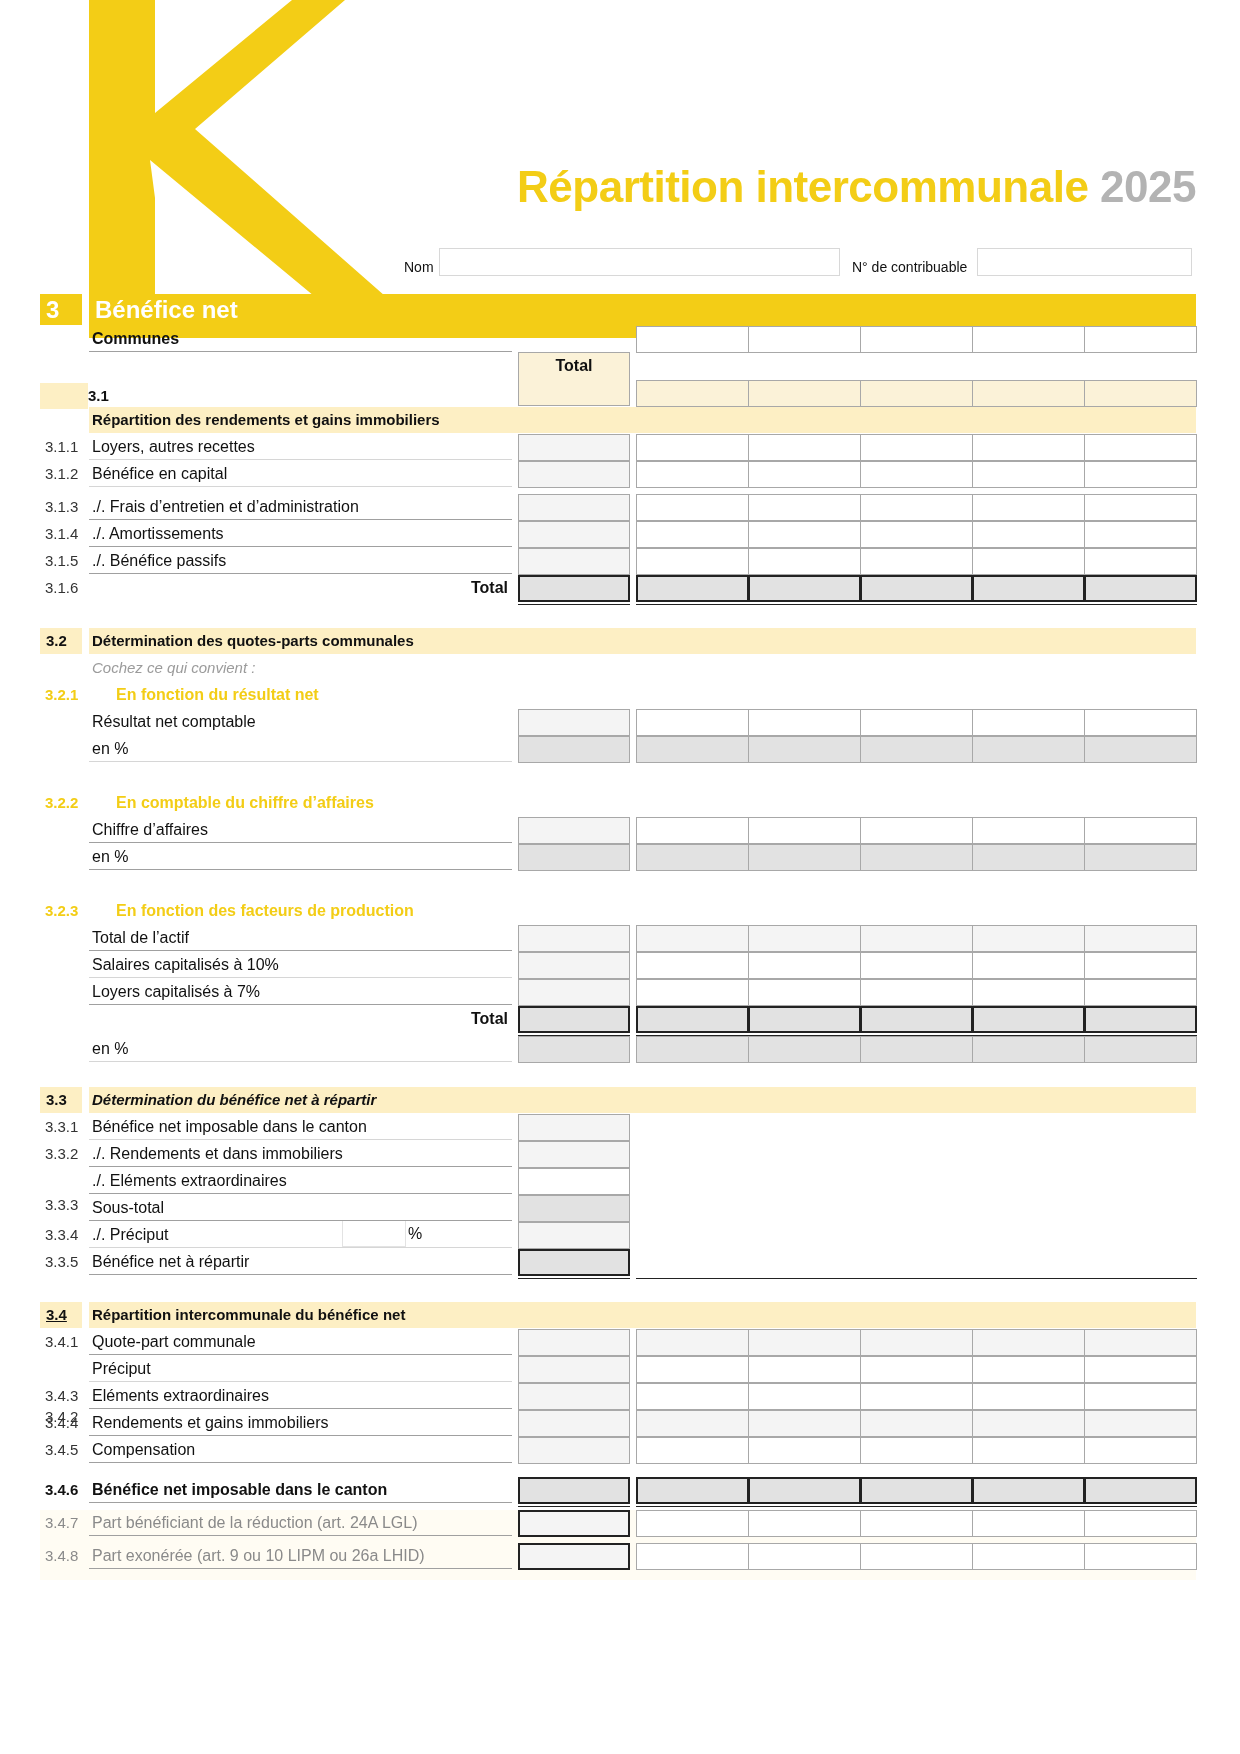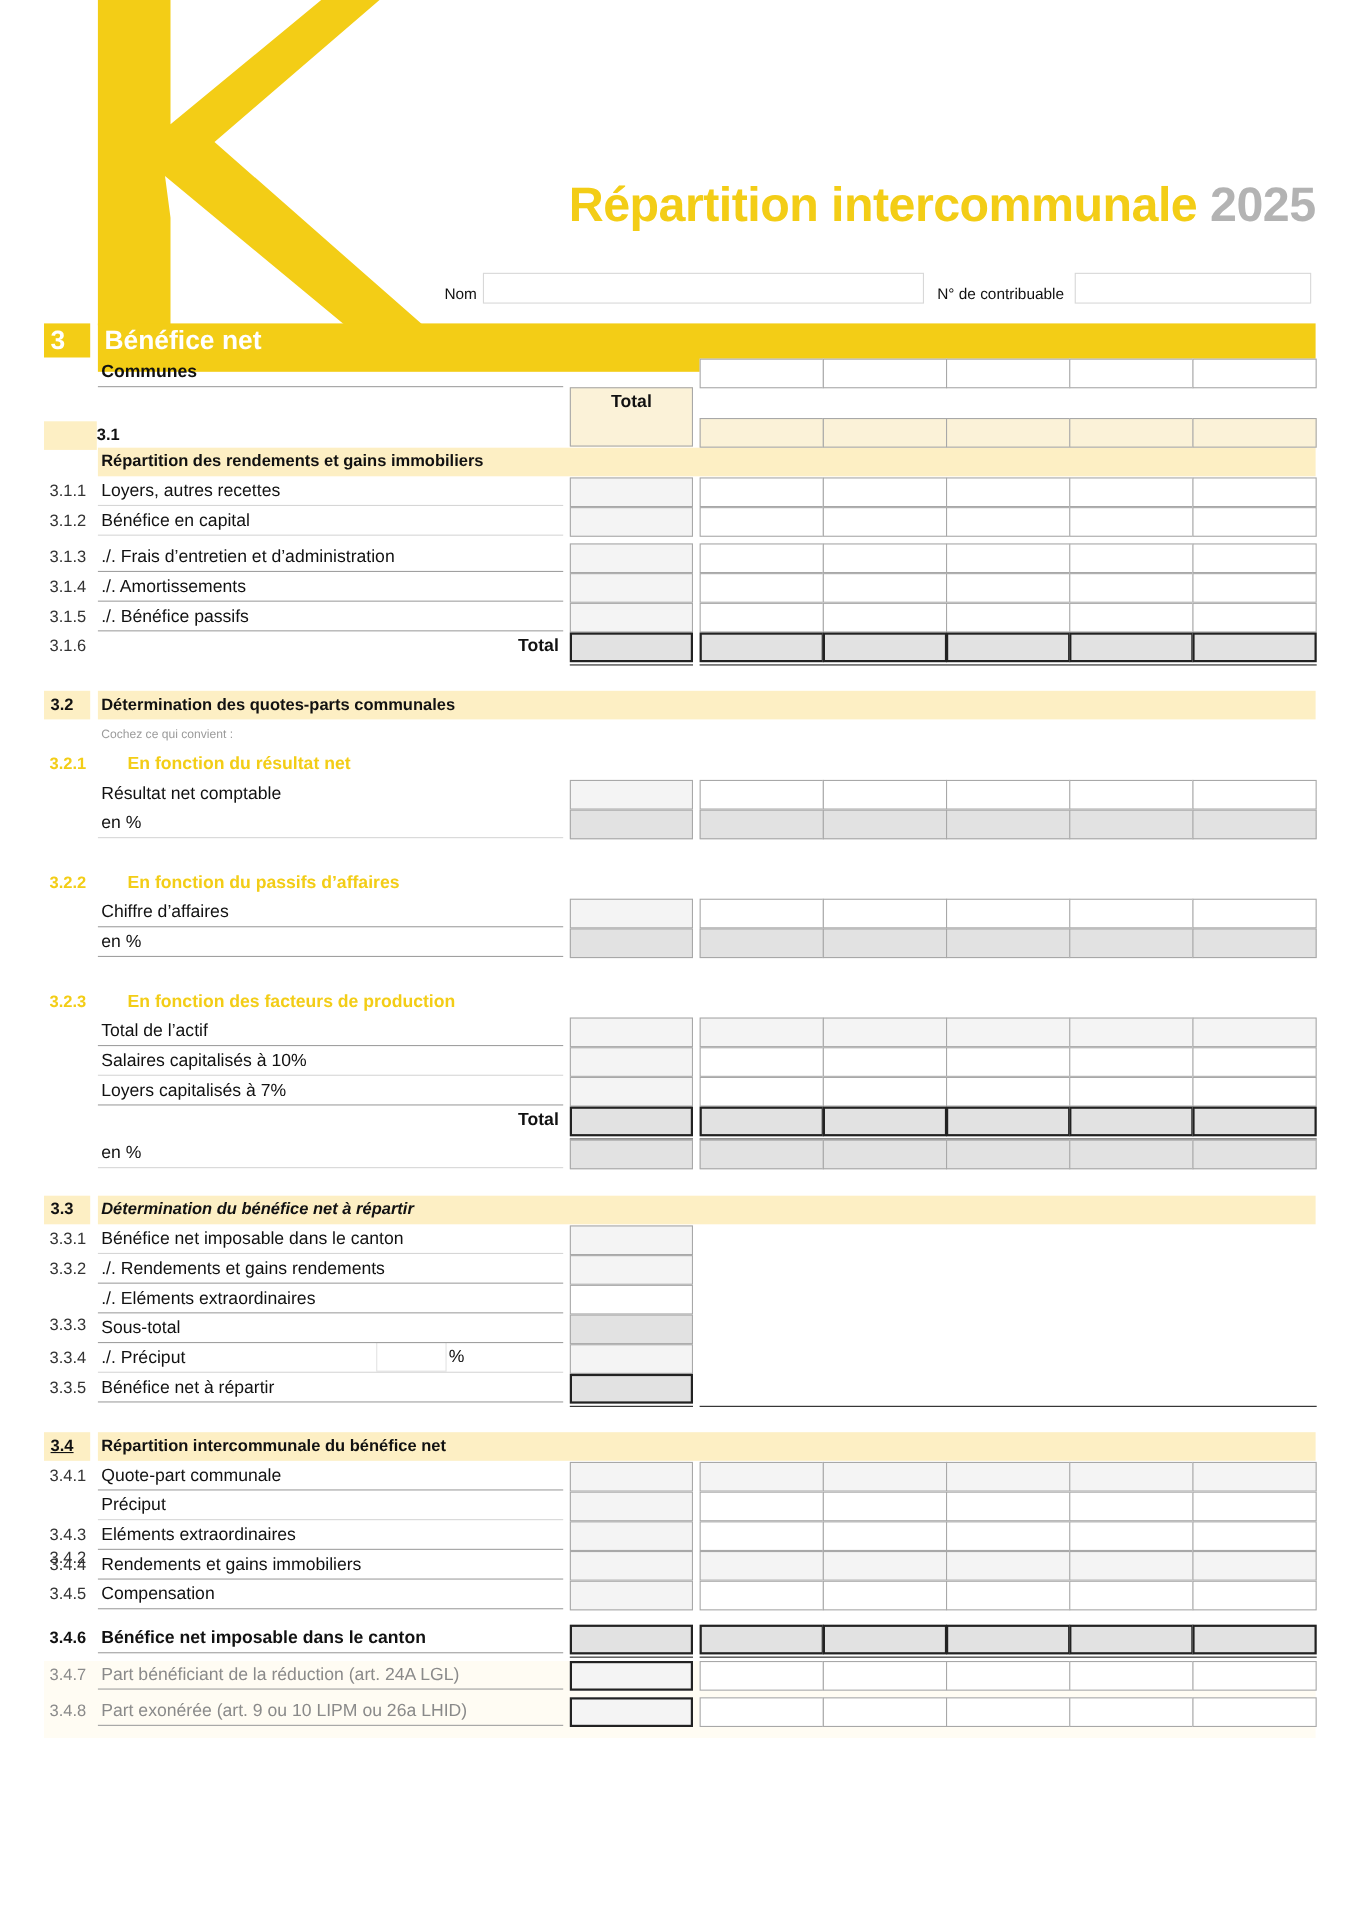--- a/index.html
+++ b/index.html
@@ -14,21 +14,21 @@
   .sec-title{position:absolute;left:89px;width:1107px;background:#f3cd16;color:#fff;font-weight:bold;font-size:24px;box-sizing:border-box;padding-left:6px;}
   .sub-num{position:absolute;left:40px;width:42px;height:26px;background:#fdefc4;font-weight:bold;font-size:15px;line-height:26px;padding-left:6px;box-sizing:border-box;}
   .sub-title{position:absolute;left:89px;width:1107px;height:26px;background:#fdefc4;font-weight:bold;font-size:15px;line-height:26px;padding-left:3px;box-sizing:border-box;}
   .rnum{position:absolute;left:45px;font-size:15px;line-height:26px;color:#333;}
   .rlbl{position:absolute;left:89px;width:423px;height:26px;font-size:16px;line-height:26px;padding-left:3px;box-sizing:border-box;border-bottom:1.5px solid #a0a0a0;}
   .rlbl.light{border-bottom-color:#d6d6d6;}
   .rlbl.none{border-bottom:none;}
   .rlbl.right{text-align:right;font-weight:bold;padding-right:4px;}
   .ylw-num{position:absolute;left:45px;font-size:15px;font-weight:bold;color:#f3cd16;line-height:26px;}
   .ylw-title{position:absolute;left:116px;font-size:16px;font-weight:bold;color:#f3cd16;line-height:26px;}
-  .hint{position:absolute;left:92px;font-size:11px;color:#9b9b9b;line-height:26px;}
+  .hint{position:absolute;left:92px;font-size:15px;font-style:italic;color:#9b9b9b;line-height:26px;}
   .cell{position:absolute;box-sizing:border-box;border:1px solid #a8a8a8;height:27px;}
   .c-white{background:#fff;}
   .c-light{background:#f4f4f4;}
   .c-gray{background:#e2e2e2;}
   .c-cream{background:#fbf2d8;}
   .c-tot{background:#e2e2e2;border:2px solid #222;}
   .c-outline{background:#f4f4f4;border:2px solid #222;}
   .dbl{position:absolute;height:0;border-top:1px solid #222;}
   .faint-bg{position:absolute;background:#fffcf3;}
   .muted{color:#8a8a8a !important;}
@@ -62,21 +62,21 @@
 
 <div class="sub-num" style="top:628px;">3.2</div>
 <div class="sub-title" style="top:628px;">Détermination des quotes-parts communales</div>
 <div class="hint" style="top:655px;">Cochez ce qui convient :</div>
 
 <div class="ylw-num" style="top:682px;">3.2.1</div>
 <div class="ylw-title" style="top:682px;">En fonction du résultat net</div>
 <div id="s32a"></div>
 
 <div class="ylw-num" style="top:790px;">3.2.2</div>
-<div class="ylw-title" style="top:790px;">En fonction du passifs d’affaires</div>
+<div class="ylw-title" style="top:790px;">En comptable du chiffre d’affaires</div>
 <div id="s32b"></div>
 
 <div class="ylw-num" style="top:898px;">3.2.3</div>
 <div class="ylw-title" style="top:898px;">En fonction des facteurs de production</div>
 <div id="s32c"></div>
 
 <div class="sub-num" style="top:1087px;">3.3</div>
 <div class="sub-title" style="top:1087px;font-style:italic;">Détermination du bénéfice net à répartir</div>
 <div id="s33rows"></div>
 <input class="field" style="left: 342px; top: 1220px; width: 64px; height: 27px; border-color: rgb(227, 227, 227);" value="">
@@ -209,21 +209,21 @@
 <input class="cell c-gray" style="left: 518px; top: 1036px; width: 112px;">
 <input class="cell c-gray" style="left: 636px; top: 1036px; width: 113px;">
 <input class="cell c-gray" style="left: 748px; top: 1036px; width: 113px;">
 <input class="cell c-gray" style="left: 860px; top: 1036px; width: 113px;">
 <input class="cell c-gray" style="left: 972px; top: 1036px; width: 113px;">
 <input class="cell c-gray" style="left: 1084px; top: 1036px; width: 113px;">
 <div class="rnum" style="top:1114px;">3.3.1</div>
 <div class="rlbl light" style="top:1114px;">Bénéfice net imposable dans le canton</div>
 <input class="cell c-light" style="left: 518px; top: 1114px; width: 112px;">
 <div class="rnum" style="top:1141px;">3.3.2</div>
-<div class="rlbl " style="top:1141px;">./. Rendements et gains rendements</div>
+<div class="rlbl " style="top:1141px;">./. Rendements et dans immobiliers</div>
 <input class="cell c-light" style="left: 518px; top: 1141px; width: 112px;">
 <div class="rnum" style="top:1192px;">3.3.3</div>
 <div class="rlbl " style="top:1168px;">./. Eléments extraordinaires</div>
 <input class="cell c-white" style="left: 518px; top: 1168px; width: 112px;">
 <div class="rlbl " style="top:1195px;">Sous-total</div>
 <input class="cell c-gray" style="left: 518px; top: 1195px; width: 112px;">
 <div class="rnum" style="top:1222px;">3.3.4</div>
 <div class="rlbl light" style="top:1222px;">./. Préciput</div>
 <input class="cell c-light" style="left: 518px; top: 1222px; width: 112px;">
 <div class="rnum" style="top:1249px;">3.3.5</div>

